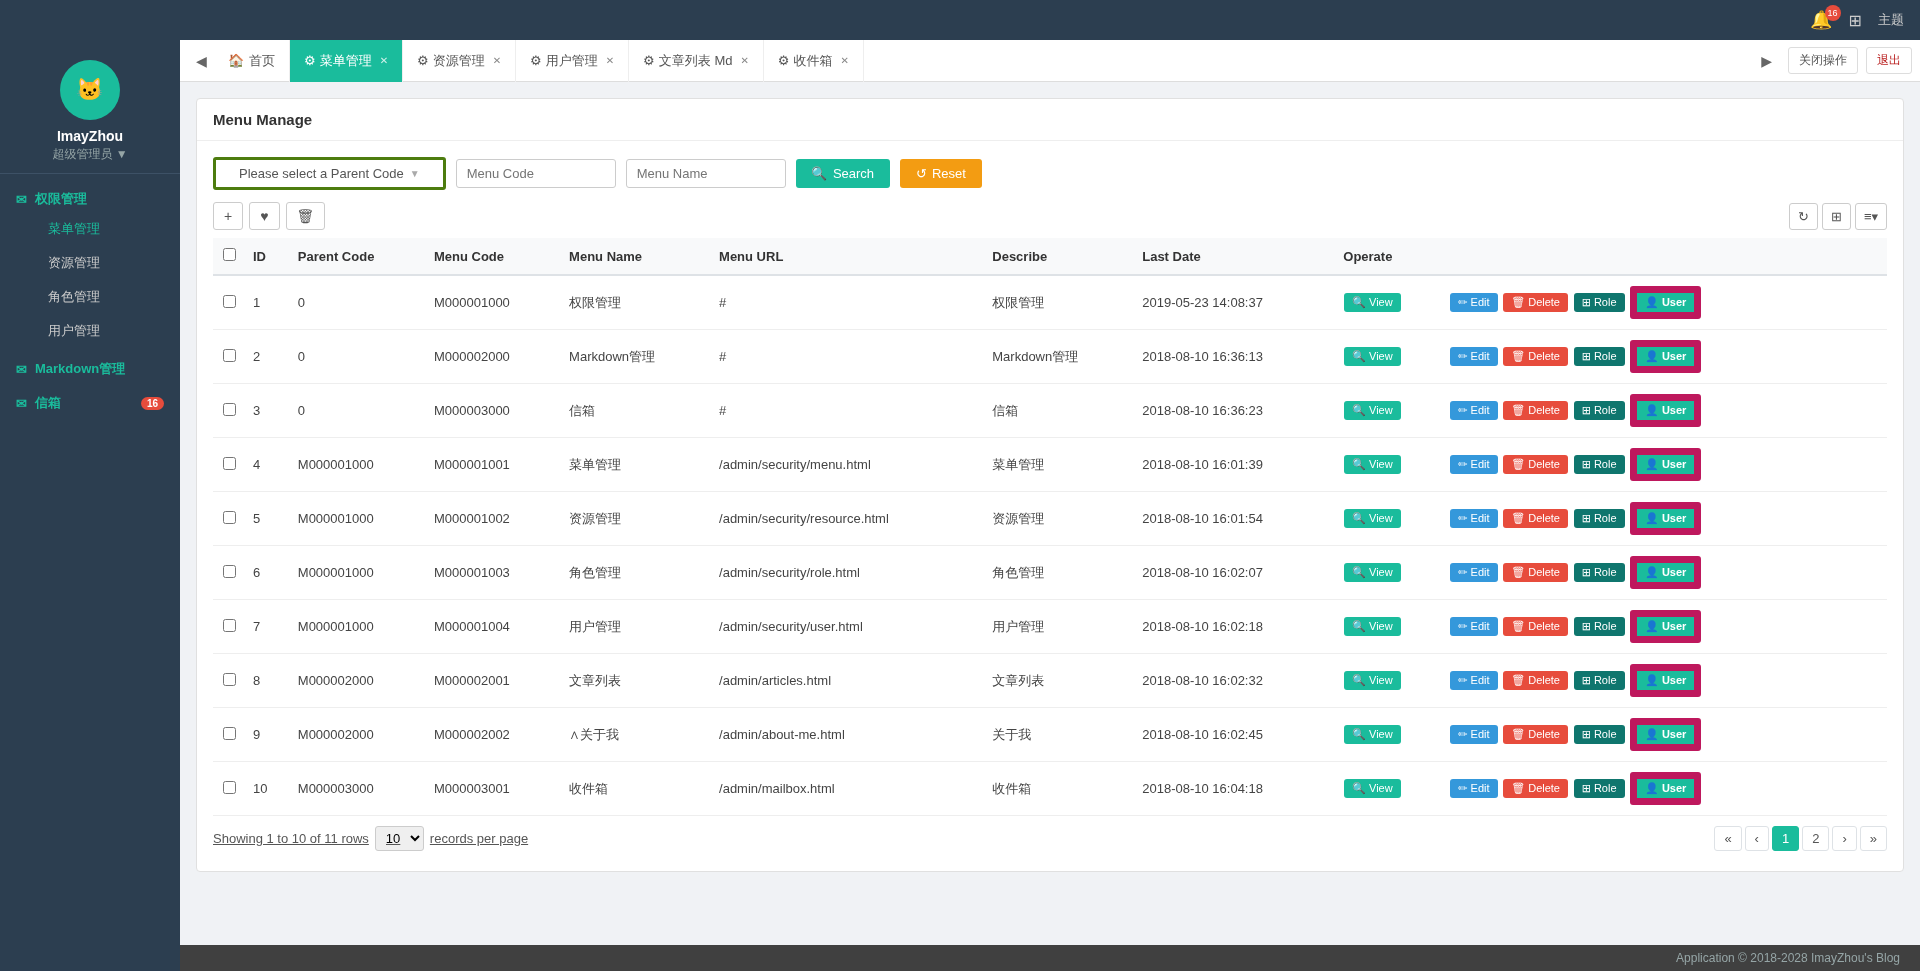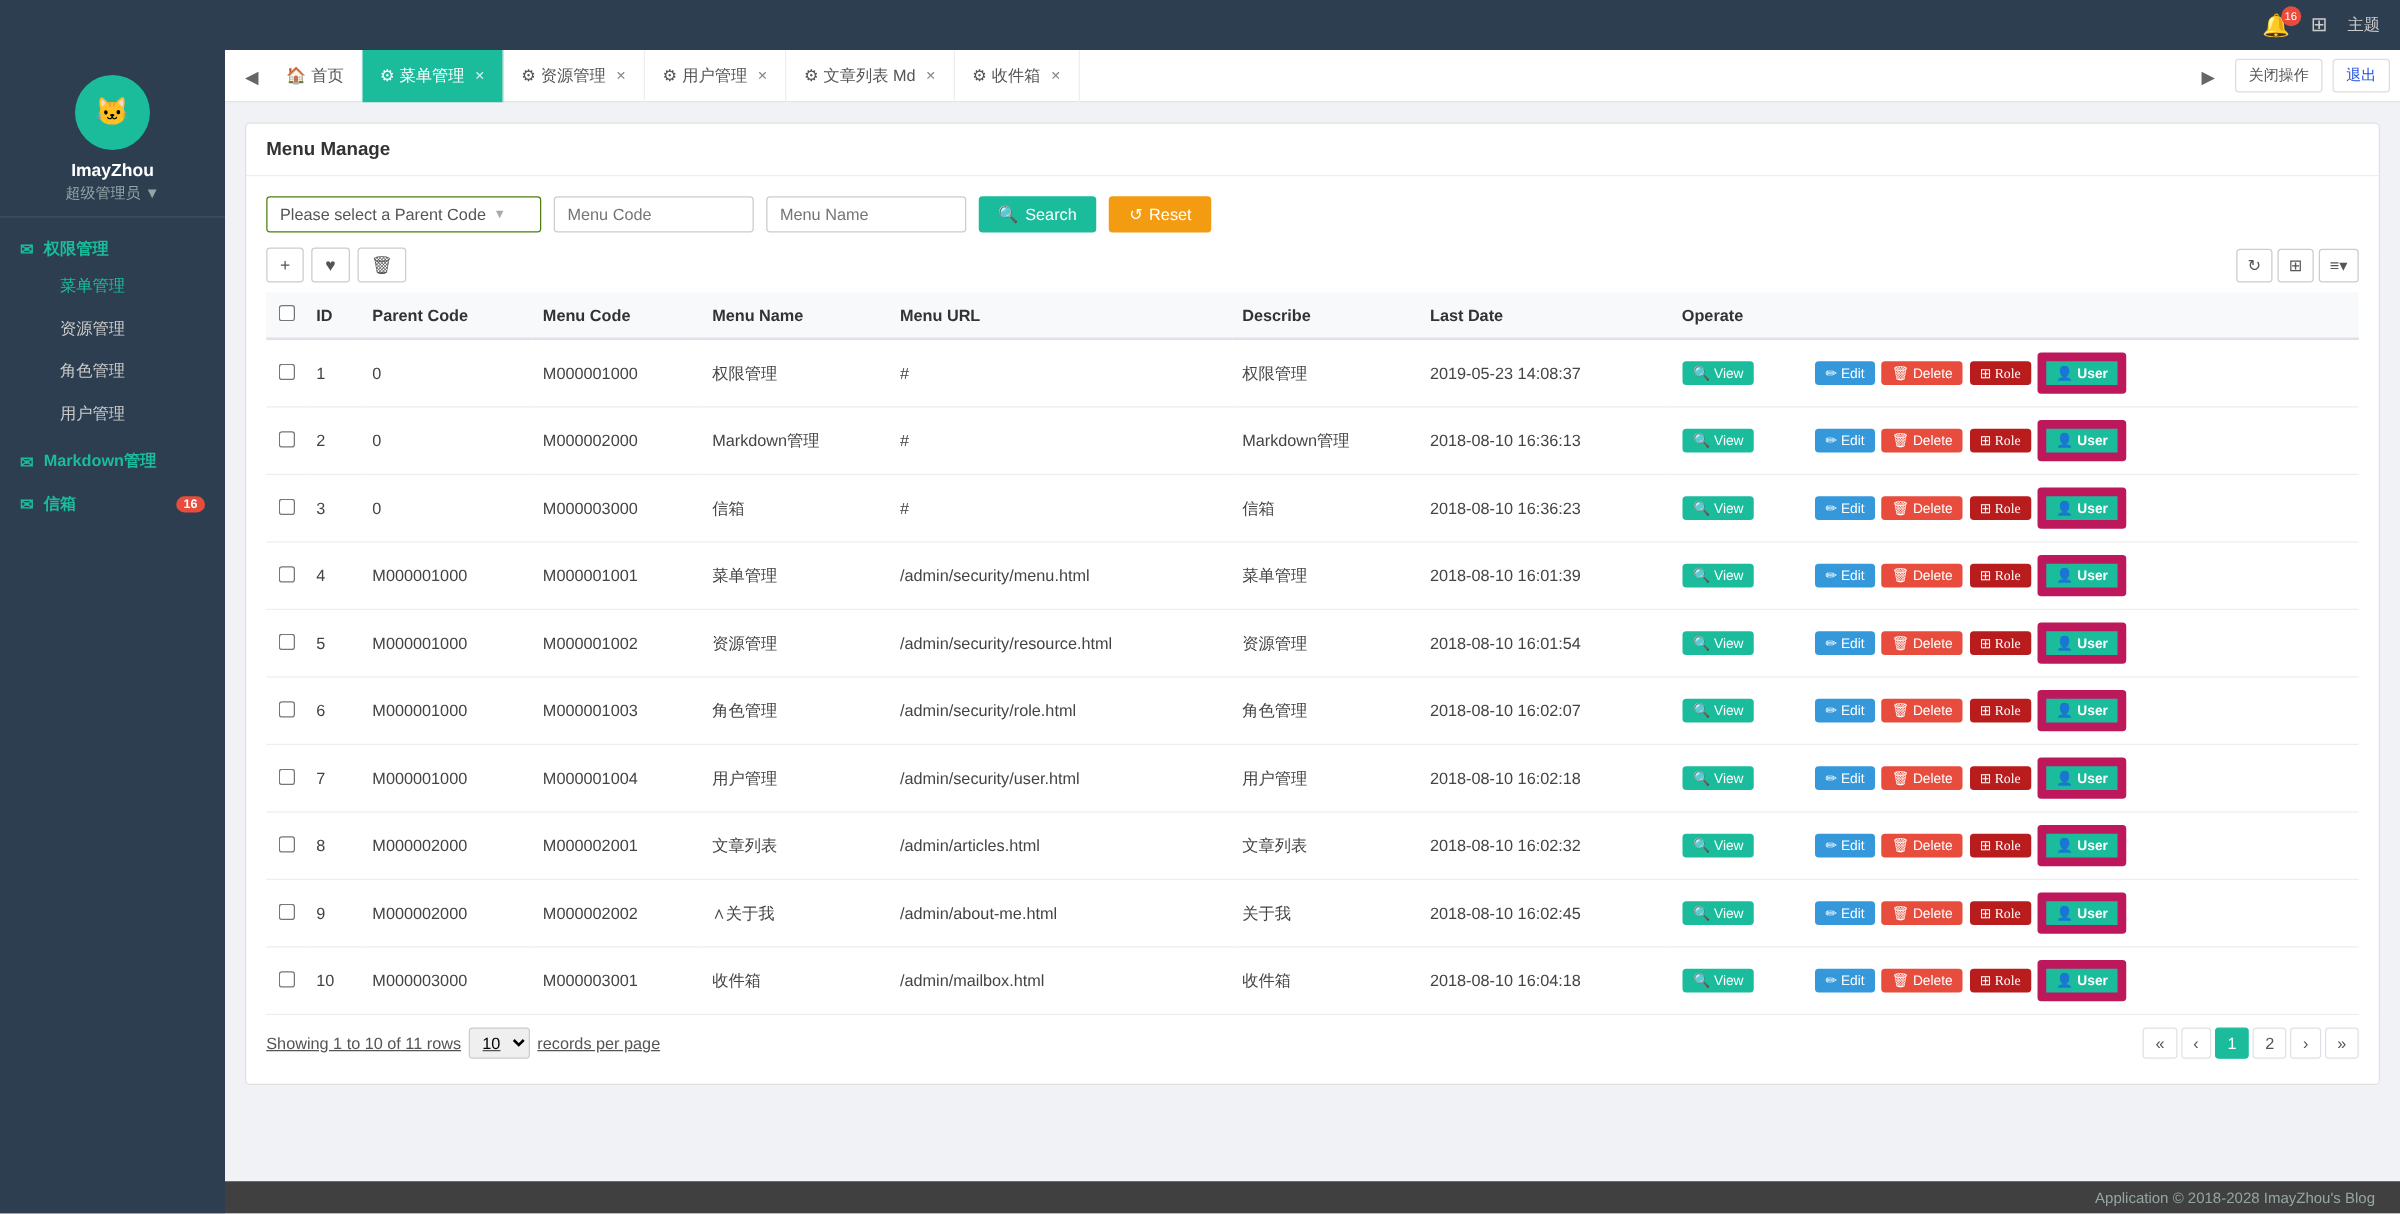--- a/index.html
+++ b/index.html
@@ -39,21 +39,21 @@
     
     .page-content { flex: 1; overflow-y: auto; padding: 16px; background: #f0f2f5; }
 
     
     .panel { background: #fff; border: 1px solid #e0e0e0; border-radius: 4px; }
     .panel-title { font-size: 15px; font-weight: bold; padding: 12px 16px; border-bottom: 1px solid #eee; color: #333; }
     .panel-body { padding: 16px; }
 
     
     .search-form { display: flex; align-items: center; gap: 10px; flex-wrap: wrap; }
-    .search-select { border: 1px solid #4d7c0f; border-radius: 3px; padding: 6px 10px; font-size: 13px; color: #555; background: #fff; cursor: pointer; display: flex; align-items: center; gap: 6px; min-width: 220px; }
+    .search-select { border: 3px solid #4d7c0f; border-radius: 3px; padding: 6px 23px; font-size: 13px; color: #555; background: #fff; cursor: pointer; display: flex; align-items: center; gap: 6px; min-width: 220px; }
     .search-select .arrow { color: #aaa; font-size: 10px; }
     .search-input { border: 1px solid #ccc; border-radius: 3px; padding: 6px 10px; font-size: 13px; color: #555; outline: none; width: 160px; }
     .btn-search { background: #1abc9c; color: #fff; border: none; border-radius: 3px; padding: 7px 16px; font-size: 13px; cursor: pointer; display: flex; align-items: center; gap: 5px; }
     .btn-reset { background: #f39c12; color: #fff; border: none; border-radius: 3px; padding: 7px 16px; font-size: 13px; cursor: pointer; display: flex; align-items: center; gap: 5px; }
 
     
     .table-actions { display: flex; align-items: center; justify-content: space-between; margin: 12px 0 8px; }
     .table-action-left { display: flex; gap: 6px; }
     .btn-icon { background: #fff; border: 1px solid #ccc; border-radius: 3px; padding: 5px 10px; cursor: pointer; font-size: 14px; color: #555; }
     .table-action-right { display: flex; gap: 4px; }
@@ -63,21 +63,21 @@
     .data-table { width: 100%; border-collapse: collapse; font-size: 13px; }
     .data-table th { background: #f8f9fa; border-bottom: 2px solid #dee2e6; padding: 10px 8px; text-align: left; color: #333; font-weight: 600; white-space: nowrap; }
     .data-table td { border-bottom: 1px solid #eee; padding: 9px 8px; color: #444; vertical-align: middle; }
     .data-table th:first-child, .data-table td:first-child { width: 32px; text-align: center; }
 
     
     .op-btn { display: inline-flex; align-items: center; gap: 3px; border: none; border-radius: 3px; padding: 3px 8px; font-size: 11px; cursor: pointer; color: #fff; margin: 1px; }
     .op-view { background: #1abc9c; }
     .op-edit { background: #3498db; margin-left: 45px; }
     .op-delete { background: #e74c3c; }
-    .op-role { background: #b91c1c; font-family: Liberation Serif, serif; }
+    .op-role { background: #0f766e; }
     .op-user { background: #1abc9c; border: 7px solid #be185d; font-weight: bold; }
 
     
     .pagination-bar { display: flex; align-items: center; justify-content: space-between; padding: 10px 0 4px; }
     .pagination-info { color: #555; font-size: 13px; display: flex; align-items: center; gap: 6px; text-decoration: underline; }
     .pagination-select { border: 1px solid #ccc; border-radius: 3px; padding: 3px 6px; font-size: 13px; cursor: pointer; }
     .pagination-pages { display: flex; gap: 3px; }
     .page-btn { border: 1px solid #dee2e6; background: #fff; border-radius: 3px; padding: 4px 9px; cursor: pointer; font-size: 13px; color: #555; }
     .page-btn.active { background: #1abc9c; color: #fff; border-color: #1abc9c; }
 
@@ -165,21 +165,21 @@
         <span class="close-x">✕</span>
       </div>
       <div class="nav-tab">
         <span>⚙</span>
         <span>收件箱</span>
         <span class="close-x">✕</span>
       </div>
       <div class="nav-tabs-right">
         <span class="nav-arrow">▶</span>
         <button class="nav-tab-btn">关闭操作</button>
-        <button class="nav-tab-btn" style="color:#1d4ed8;">退出</button>
+        <button class="nav-tab-btn" style="color:#b91c1c;">退出</button>
       </div>
     </div>
 
     <div class="page-content">
       <div class="panel">
         <div class="panel-title">Menu Manage</div>
         <div class="panel-body">
 
           <div class="search-form">
             <div class="search-select">

